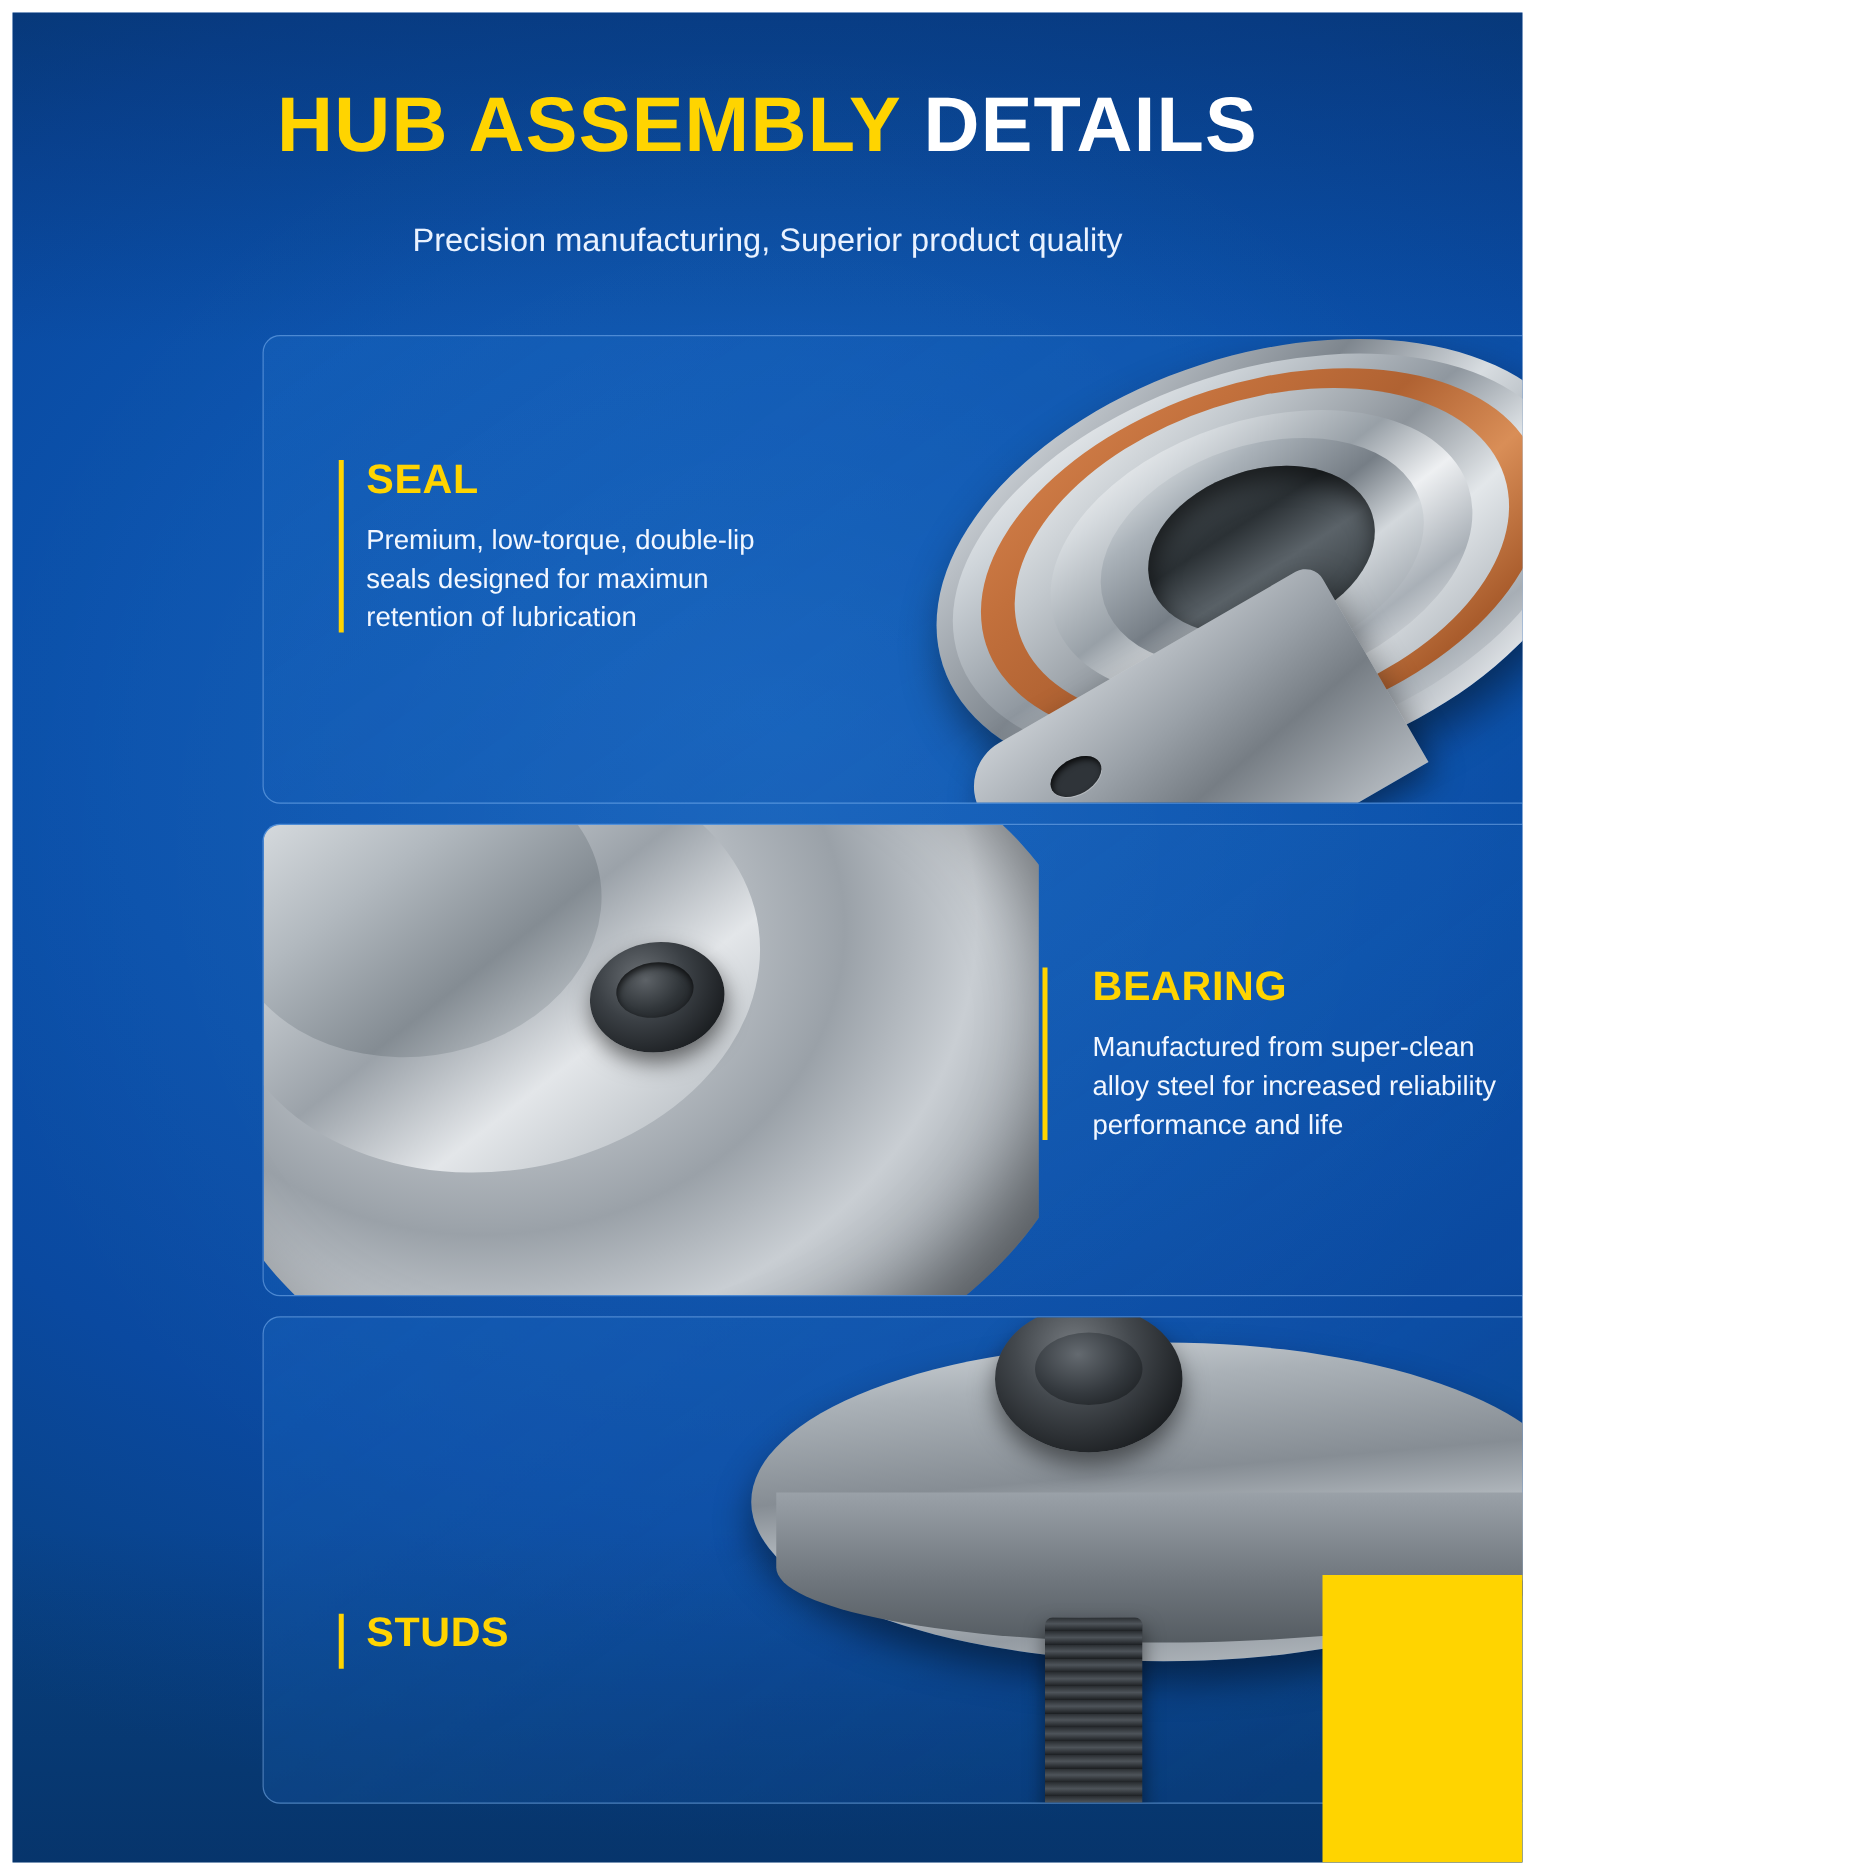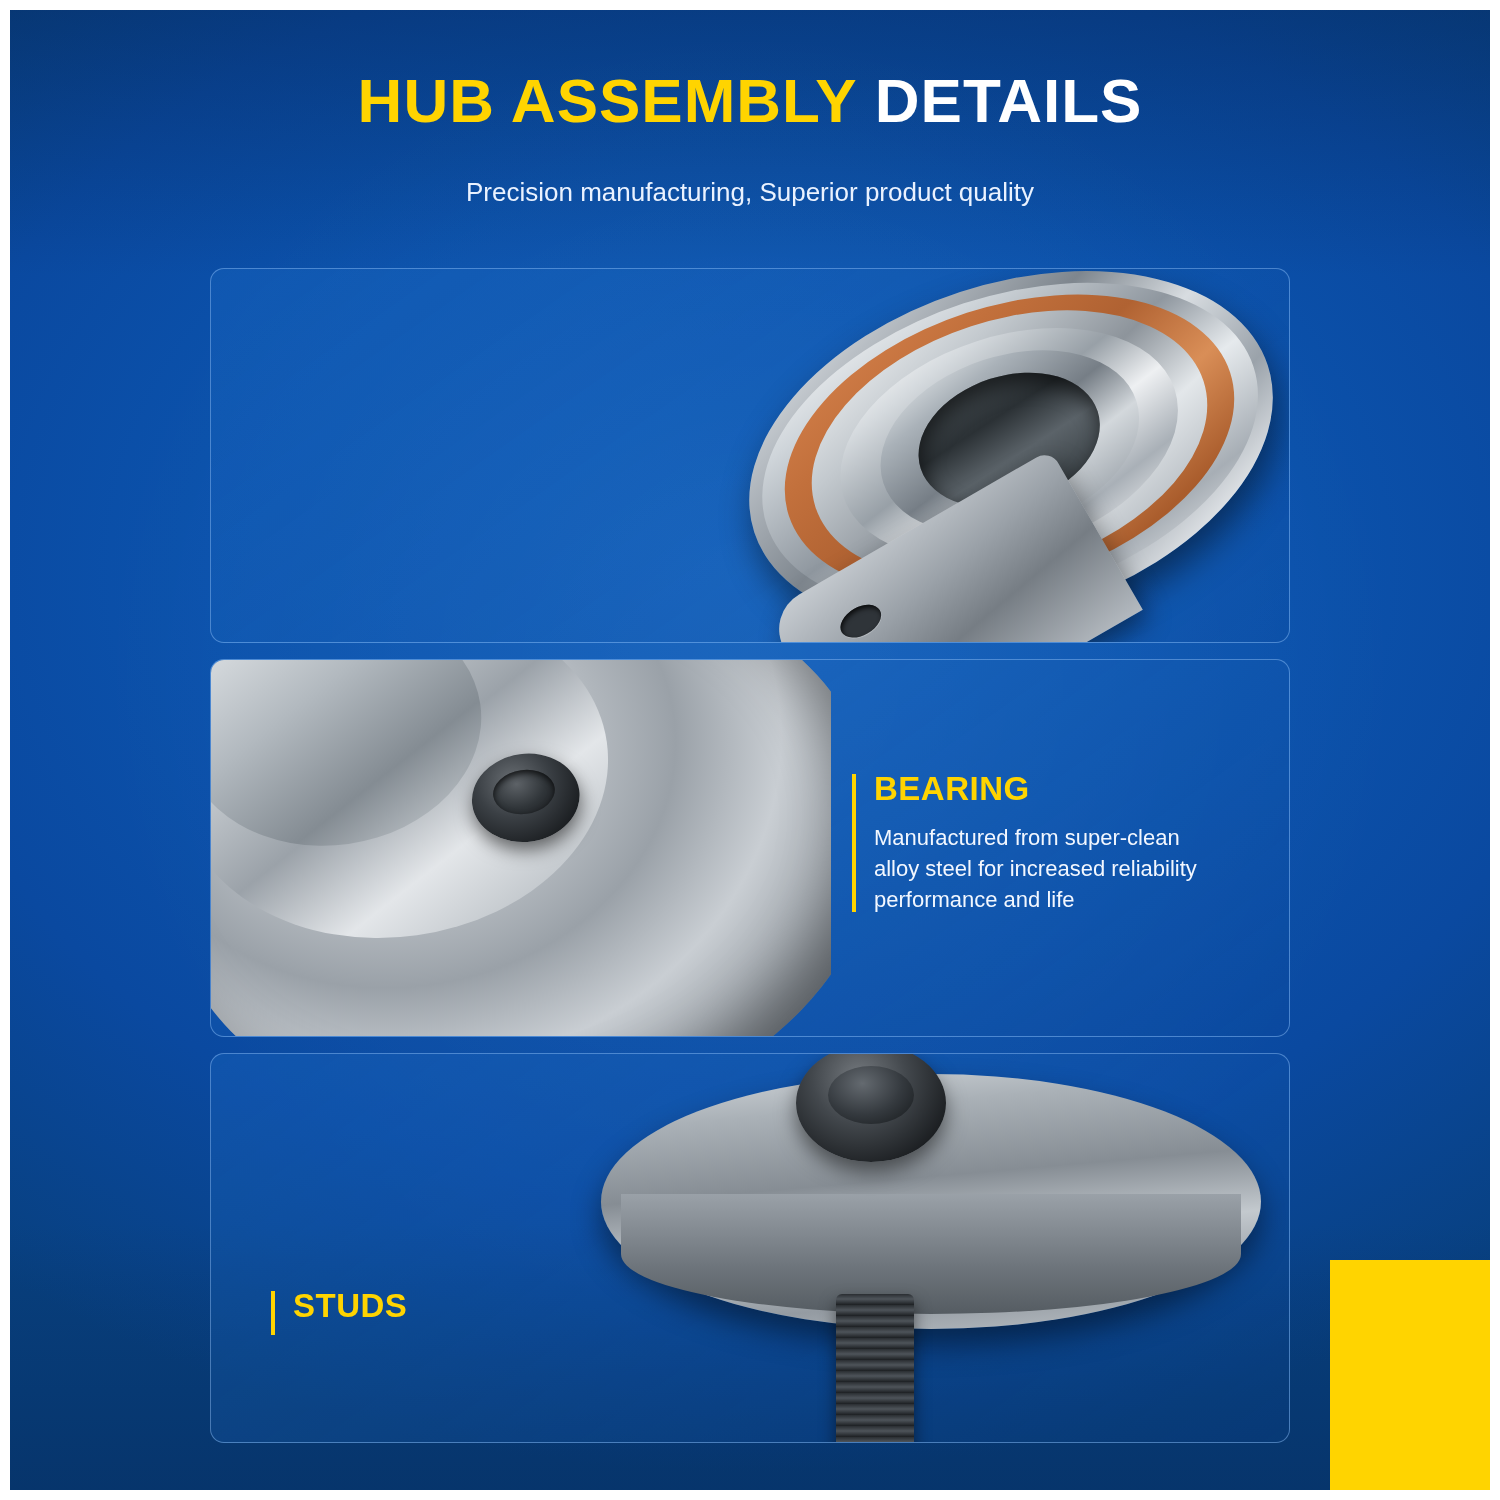--- a/index.html
+++ b/index.html
@@ -11,21 +11,21 @@
     width: 1500px;
     height: 1500px;
     font-family: "Liberation Sans", sans-serif;
     overflow: hidden;
   }
 
   .poster {
     position: absolute;
     left: 10px;
     top: 10px;
-    width: 1480px;
+    width: 1208px;
     height: 1480px;
     background:
       radial-gradient(ellipse 1200px 900px at 50% 38%, #1060bd 0%, #0b52ac 45%, #0a49a0 70%, #08407f 100%);
     overflow: hidden;
   }
 
   
   .poster::after {
     content: "";
     position: absolute;
@@ -118,21 +118,21 @@
   }
   .body-text {
     font-size: 22px;
     line-height: 1.42;
     color: #f2f7ff;
     white-space: pre-line;
     margin: 0;
   }
 
   .tb-1 { left: 60px; top: 95px; width: 390px; }
-  .tb-2 { right: 55px; top: 110px; width: 360px; padding-left: 22px; }
+  .tb-2 { right: 55px; top: 110px; width: 360px; padding-left: 40px; }
   .tb-3 { left: 60px; top: 185px; width: 390px; margin-top: 48px; }
 
   
   .photo {
     position: absolute;
     z-index: 2;
   }
 
   
   .img1 {
@@ -352,20 +352,26 @@
           <div class="ring r-copper"></div>
           <div class="ring r-copper2"></div>
           <div class="ring r-steel"></div>
           <div class="ring r-inner"></div>
           <div class="ring r-bore"></div>
           <div class="hub-flange1">
             <div class="bolt-hole1"></div>
           </div>
         </div>
       </div>
+      <div class="text-block tb-1">
+        <div class="heading">SEAL</div>
+        <p class="body-text">Premium, low-torque, double-lip
+seals designed for maximun
+retention of lubrication</p>
+      </div>
     </div>
 
     <div class="card card-2">
       <div class="photo img2">
         <div class="rotor-disc">
           <div class="rotor-inner">
             <div class="rotor-inner2"></div>
           </div>
           <div class="stud2"></div>
         </div>

